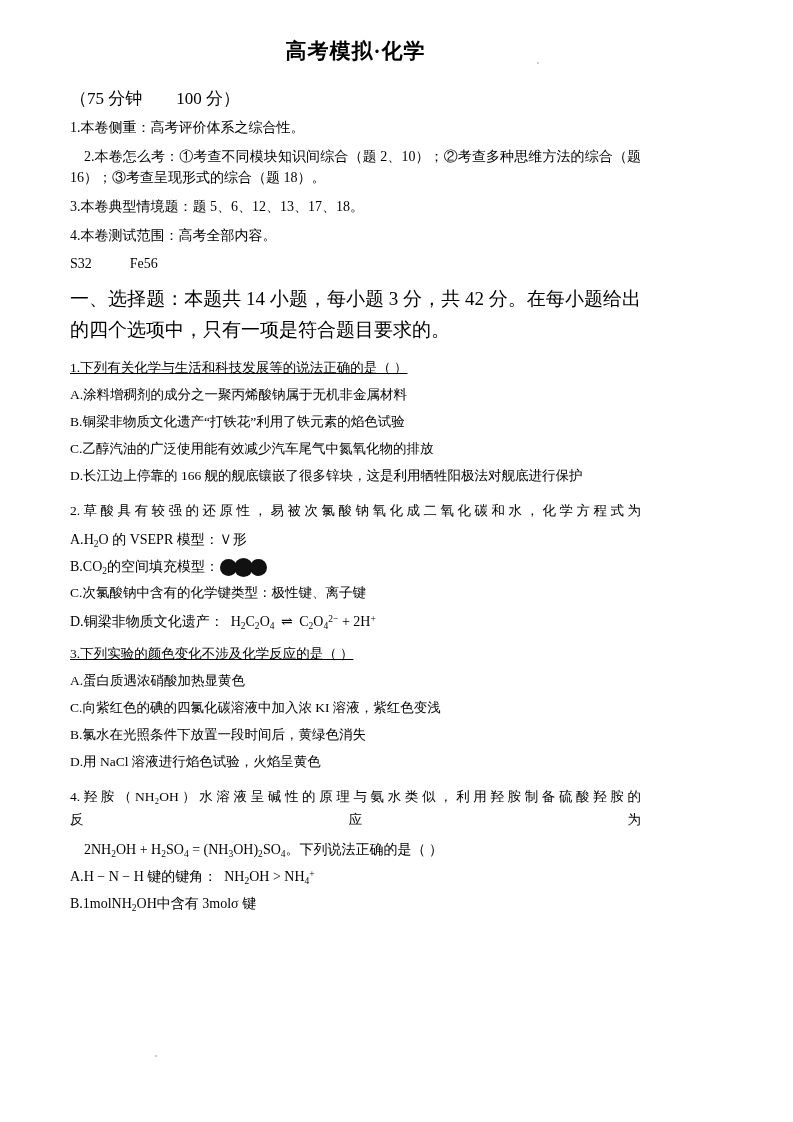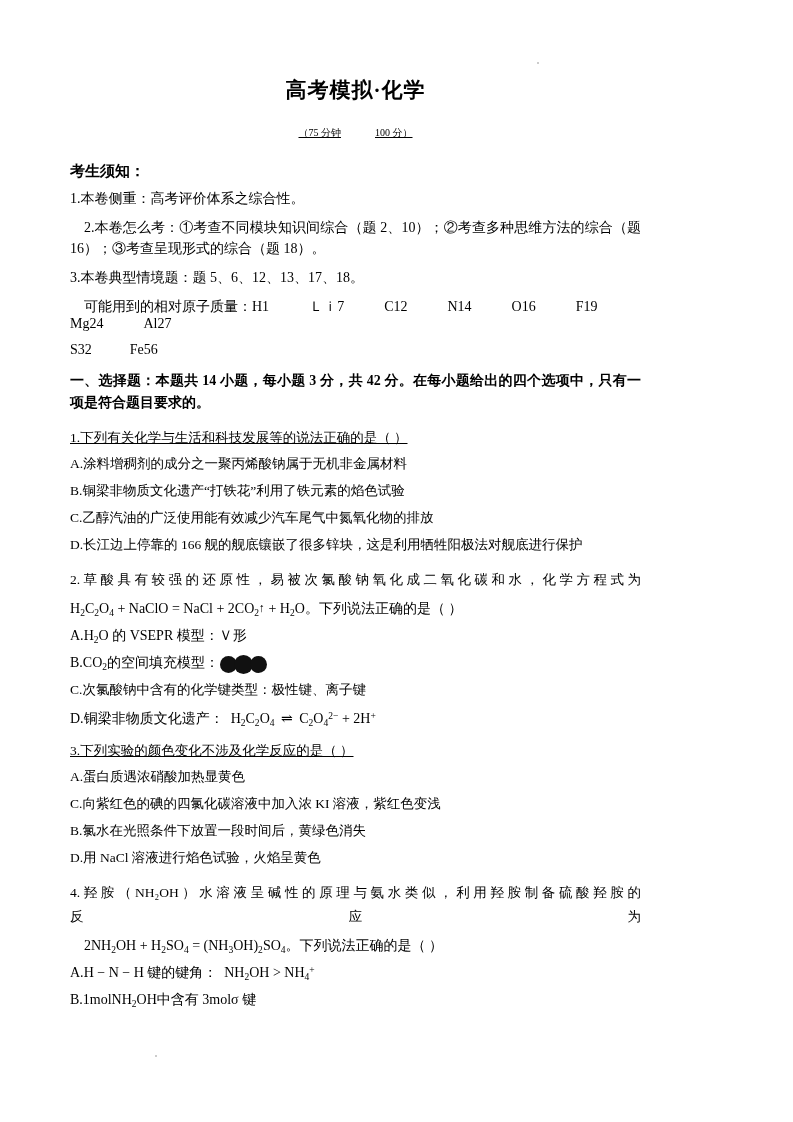--- a/index.html
+++ b/index.html
@@ -12,35 +12,34 @@
     height: 1122px;
     font-family: "Liberation Serif", "DejaVu Serif", serif;
     color: #000000;
     position: relative;
     overflow: hidden;
   }
   .page {
     box-sizing: border-box;
     width: 703px;
     height: 1122px;
-    padding: 60px 62px 0 70px;
+    padding: 21px 62px 0 70px;
   }
   .doc-title {
     text-align: center;
     font-size: 21px;
     font-weight: bold;
     letter-spacing: 1px;
     margin: 16px 0 0 0;
     font-family: "Liberation Serif", "DejaVu Serif", serif;
   }
   .subtitle {
-    text-align: center;
-    font-size: 10px;
+    text-align: left;
+    font-size: 17px;
     margin: 22px 0 0 0;
-    text-decoration: underline;
   }
   .subtitle .gap {
     display: inline-block;
     width: 34px;
   }
   .notice-head {
     font-size: 15px;
     font-weight: bold;
     margin: 22px 0 0 0;
   }
@@ -64,22 +63,22 @@
   }
   .atoms2 {
     font-size: 14px;
     margin: 10px 0 0 0;
   }
   .atoms2 span.sp {
     display: inline-block;
     width: 38px;
   }
   .section-head {
-    font-size: 14px;
-    font-weight: bold;
+    font-size: 19px;
+    font-weight: normal;
     margin: 12px 0 0 0;
     line-height: 1.6;
     text-align: justify;
   }
   .q {
     font-size: 13.5px;
     margin: 12px 0 0 0;
     line-height: 1.6;
     text-align: justify;
     text-decoration: underline;
@@ -152,46 +151,40 @@
 <body>
 
 <div class="page">
 
   <h1 class="doc-title">高考模拟·化学</h1>
 
   <div class="subtitle">
     <span>（75 分钟</span><span class="gap"></span><span>100 分）</span>
   </div>
 
-  <div class="notice-head">考生须知：</div>
 
   <p class="line">1.本卷侧重：高考评价体系之综合性。</p>
   <p class="line indent">2.本卷怎么考：①考查不同模块知识间综合（题 2、10）；②考查多种思维方法的综合（题 16）；③考查呈现形式的综合（题 18）。</p>
   <p class="line">3.本卷典型情境题：题 5、6、12、13、17、18。</p>
-
-  <div class="atoms">
-    <span>可能用到的相对原子质量：</span><span>H1</span><span class="sp"></span><span>Ｌｉ7</span><span class="sp"></span><span>C12</span><span class="sp"></span><span>N14</span><span class="sp"></span><span>O16</span><span class="sp"></span><span>F19</span><span class="sp"></span><span>Mg24</span><span class="sp"></span><span>Al27</span>
-  </div>
+  <p class="line">4.本卷测试范围：高考全部内容。</p>
+
 
   <div class="atoms2">
     <span>S32</span><span class="sp"></span><span>Fe56</span>
   </div>
 
   <div class="section-head">一、选择题：本题共 14 小题，每小题 3 分，共 42 分。在每小题给出的四个选项中，只有一项是符合题目要求的。</div>
 
   <p class="q">1.下列有关化学与生活和科技发展等的说法正确的是（    ）</p>
   <p class="opt">A.涂料增稠剂的成分之一聚丙烯酸钠属于无机非金属材料</p>
   <p class="opt">B.铜梁非物质文化遗产“打铁花”利用了铁元素的焰色试验</p>
   <p class="opt">C.乙醇汽油的广泛使用能有效减少汽车尾气中氮氧化物的排放</p>
   <p class="opt">D.长江边上停靠的 166 舰的舰底镶嵌了很多锌块，这是利用牺牲阳极法对舰底进行保护</p>
 
   <p class="spread">2. 草 酸 具 有 较 强 的 还 原 性 ， 易 被 次 氯 酸 钠 氧 化 成 二 氧 化 碳 和 水 ， 化 学 方 程 式 为</p>
-  <p class="mathline">
-    H<sub>2</sub>C<sub>2</sub>O<sub>4</sub> + NaClO = NaCl + 2CO<sub>2</sub><span class="arrow-up">↑</span> + H<sub>2</sub>O<span>。下列说法正确的是（    ）</span>
-  </p>
 
   <p class="mathline">
     <span>A.</span>H<sub>2</sub>O <span>的 VSEPR 模型：Ｖ形</span>
   </p>
 
   <p class="mathline">
     <span>B.</span>CO<sub>2</sub><span>的空间填充模型：</span><span class="fill-model"><span class="ball"></span><span class="ball mid"></span><span class="ball"></span></span>
   </p>
 
   <p class="opt">

